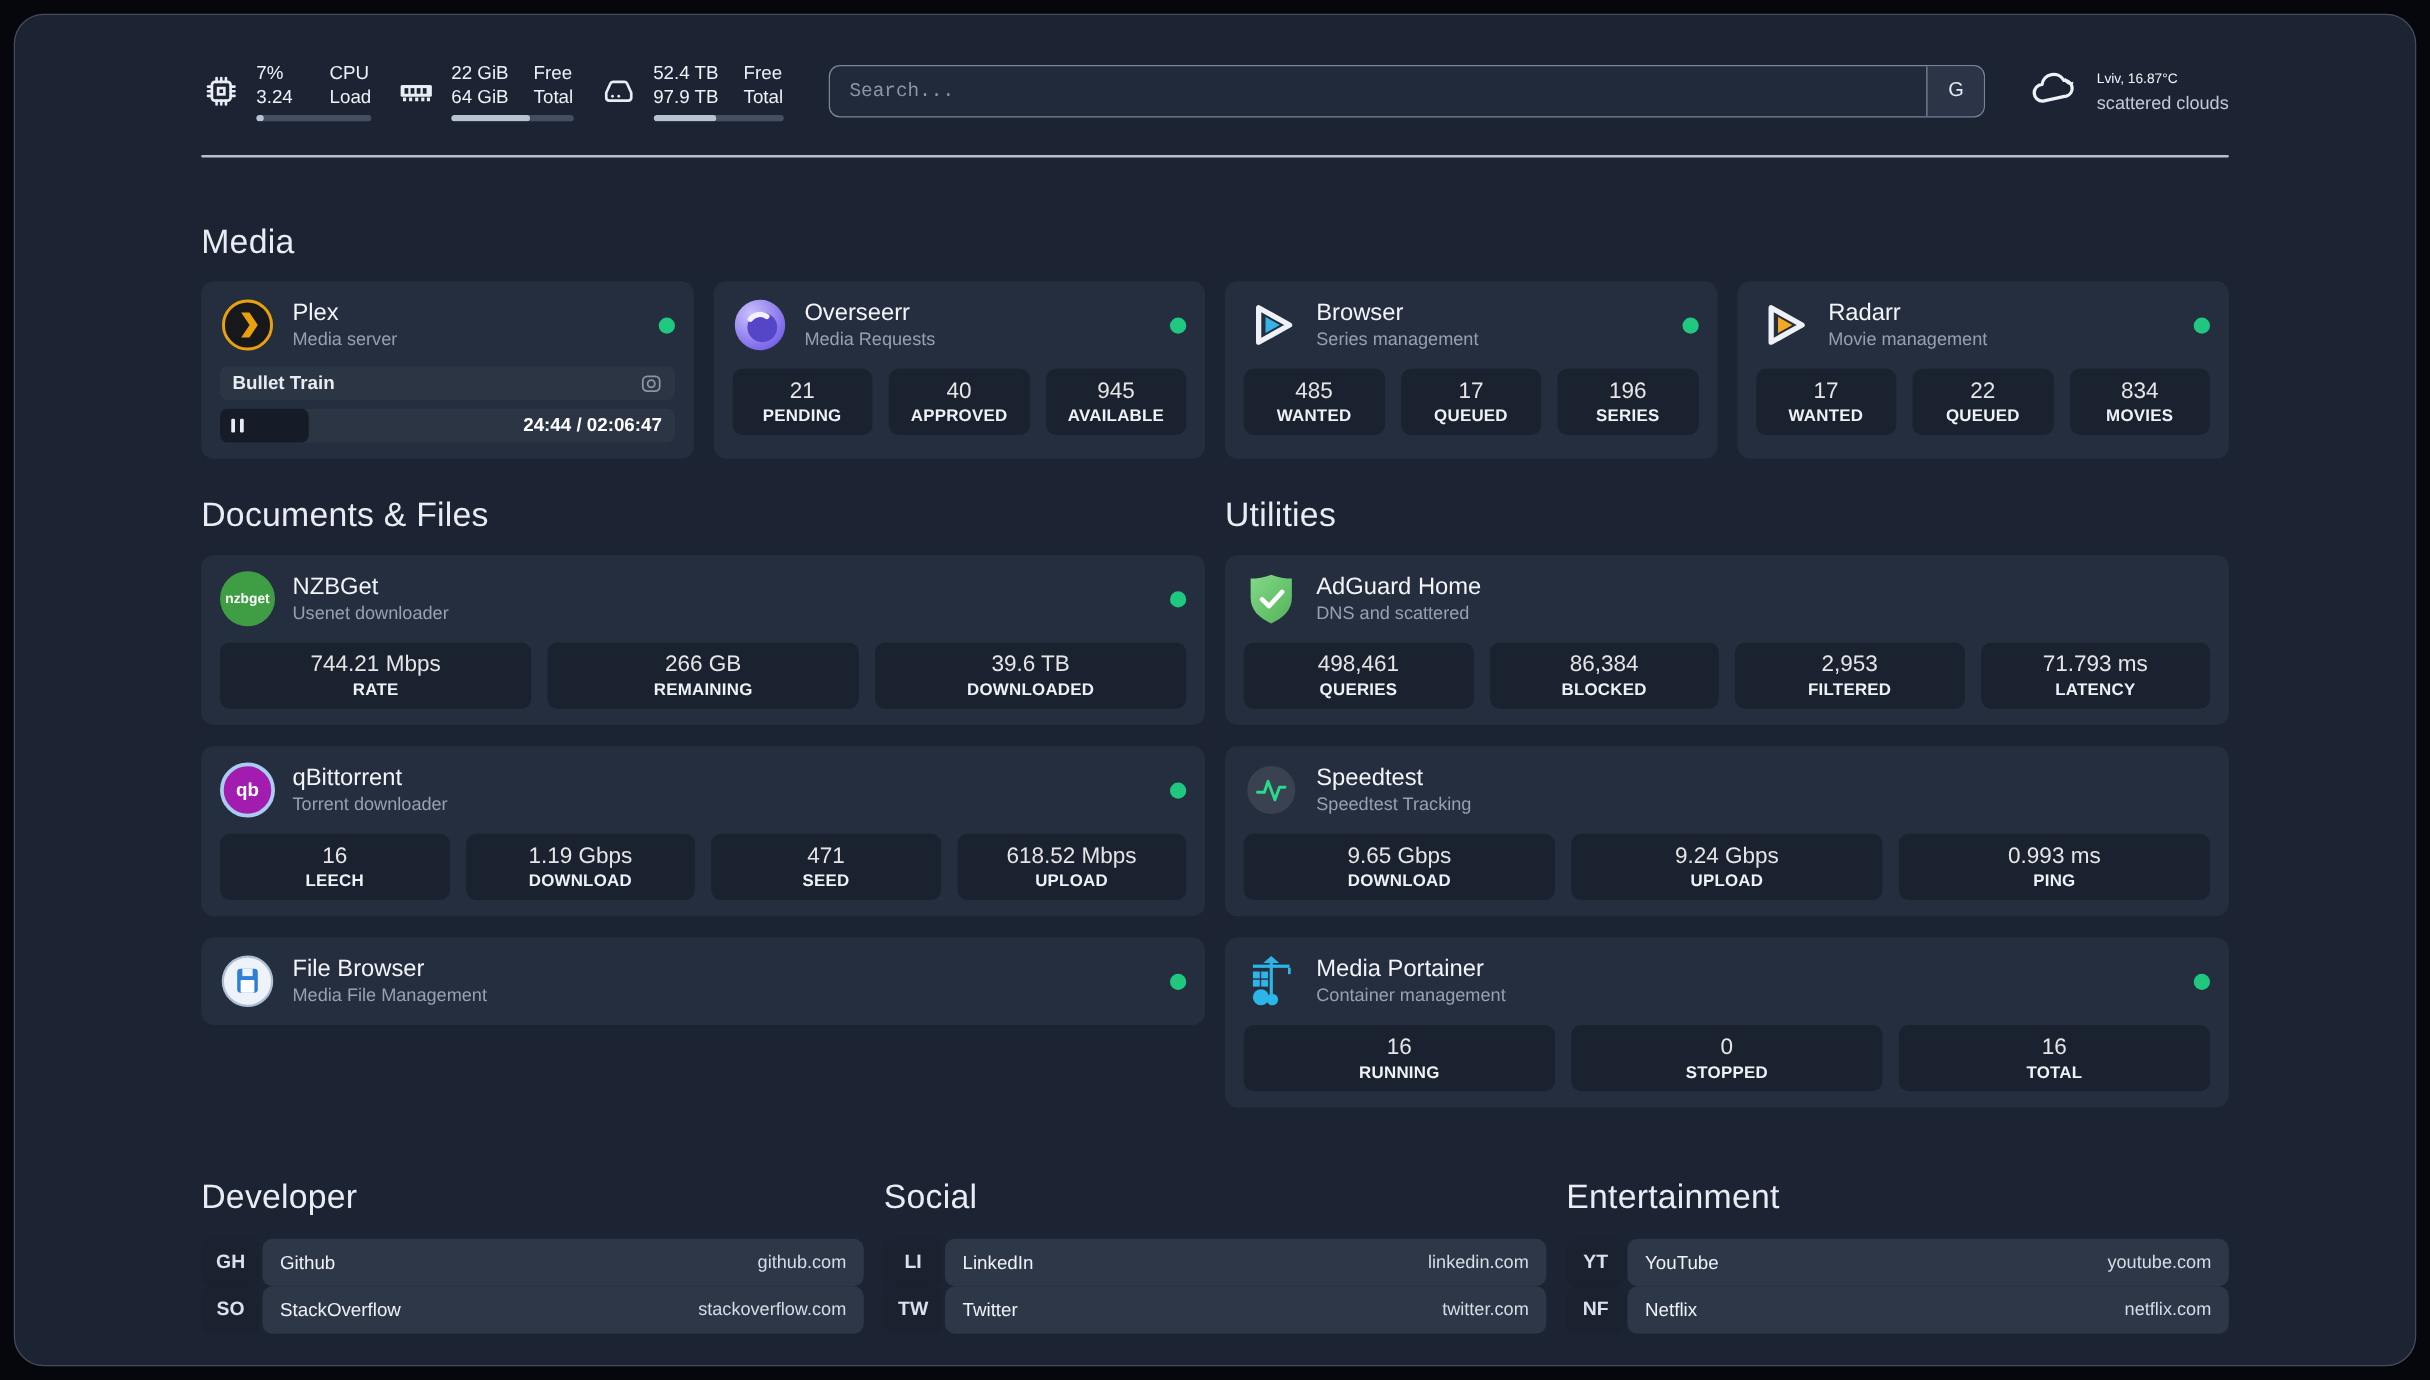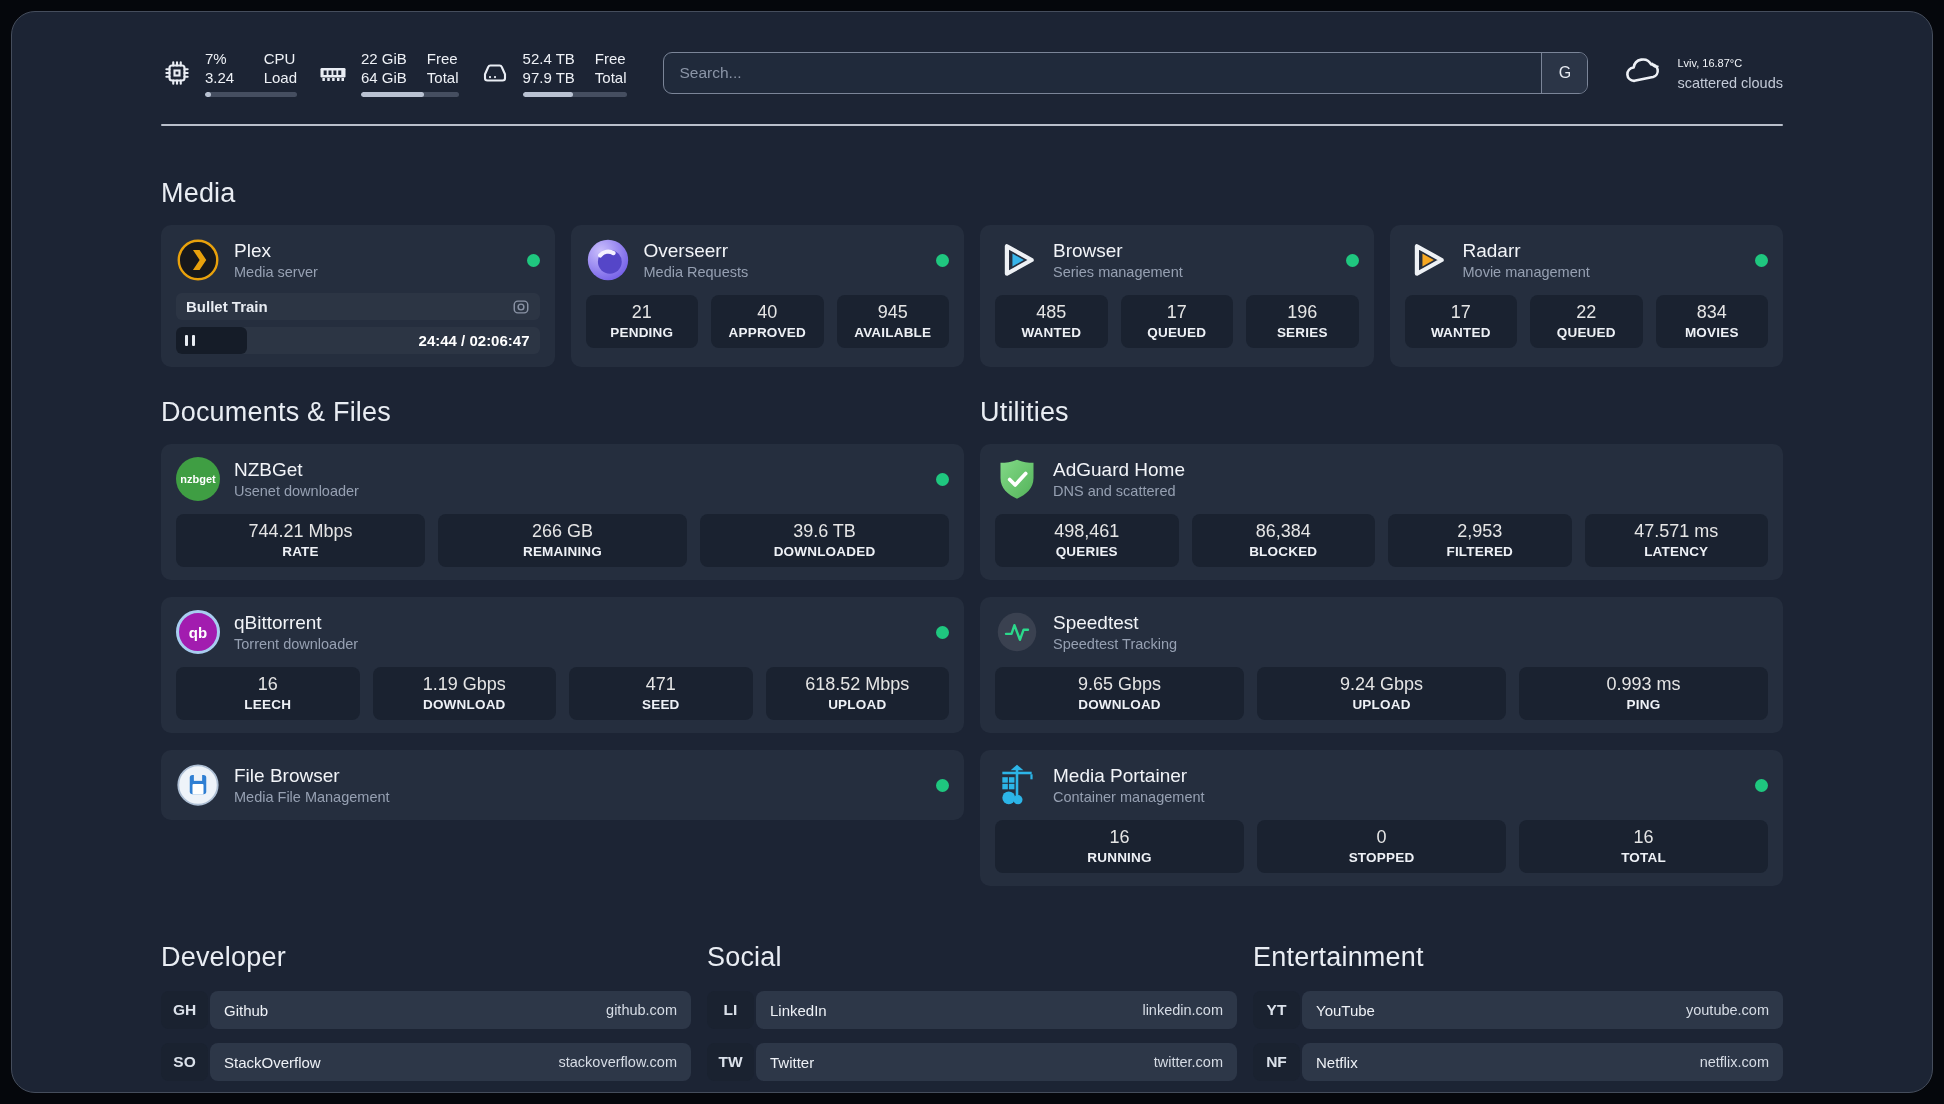--- a/index.html
+++ b/index.html
@@ -17,21 +17,21 @@
   .sys-icon svg { width:30px; height:30px; }
   .sys-body { position:relative; padding-bottom:10px; min-width:92px; }
   .sys-cols { display:flex; justify-content:space-between; gap:20px; font-size:15px; line-height:19px; color:#eef1f6; }
   .sys-col.labs { text-align:left; }
   .sys-bar { position:absolute; left:0; right:0; bottom:0; height:5px; border-radius:3px; background:#454e60; overflow:hidden; }
   .sys-fill { height:100%; border-radius:3px; background:#b9c2d2; }
 
   .search { flex:1; margin:0 34px 0 36px; height:42px; border:1.5px solid #7b8598; border-radius:9px;
             background:#202a3b; display:flex; align-items:center; overflow:hidden; }
   .search-input { flex:1; height:100%; background:transparent; border:none; outline:none;
-                  color:#dfe4ec; font-size:15.5px; padding:0 16px; font-family:Liberation Sans, sans-serif; }
+                  color:#dfe4ec; font-size:15.5px; padding:0 16px; font-family:Liberation Mono, monospace; }
   .search-input::placeholder { color:#8b95a7; }
   .search-btn { width:46px; height:100%; border-left:1.5px solid #7b8598; background:#2b3547;
                 display:flex; align-items:center; justify-content:center; font-size:16px; color:#e6eaf1; cursor:pointer; }
 
   .weather { display:flex; align-items:center; gap:13px; }
   .weather svg { width:42px; height:32px; }
   .weather-line1 { font-size:11px; color:#f2f5f9; line-height:21px; }
   .weather-line2 { font-size:14.5px; color:#c3cad7; line-height:19px; }
 
   .divider { margin-top:22px; height:2px; background:#c7cdd8; border-radius:1px; opacity:.92; }
@@ -69,21 +69,21 @@
   .np-icon { margin-left:auto; display:flex; }
   .np-icon svg { width:18px; height:18px; }
   .p-prog { position:relative; padding:0; }
   .p-fill { position:absolute; left:0; top:0; bottom:0; background:#151c28; border-radius:6px;
             display:flex; align-items:center; padding-left:9px; }
   .pause { display:flex; gap:3.5px; }
   .pause i { width:3px; height:11px; background:#e8ecf2; border-radius:1px; }
   .p-time { margin-left:auto; padding-right:10px; font-size:15px; font-weight:700; color:#fff; }
 
   
-  .link-col { display:flex; flex-direction:column; gap:14px; }
+  .link-col { display:flex; flex-direction:column; }
   .link-row { display:flex; height:38px; cursor:pointer; }
   .link-abbr { width:47px; flex:none; background:#1a2230; border-radius:8px; display:flex; align-items:center;
                justify-content:center; font-size:15.5px; font-weight:600; color:#dbe1ea; }
   .link-bar { flex:1; margin-left:2px; background:#2d3748; border-radius:8px; display:flex; align-items:center; padding:0 14px; }
   .link-name { font-size:15px; color:#eef1f6; }
   .link-url { margin-left:auto; font-size:14.5px; color:#d6dce5; }
 </style>
 </head>
 <body>
 
@@ -444,21 +444,21 @@
             </div>
             <div class="stat">
               <div class="stat-v">86,384</div>
               <div class="stat-l">BLOCKED</div>
             </div>
             <div class="stat">
               <div class="stat-v">2,953</div>
               <div class="stat-l">FILTERED</div>
             </div>
             <div class="stat">
-              <div class="stat-v">47.571 ms</div>
+              <div class="stat-v">71.793 ms</div>
               <div class="stat-l">LATENCY</div>
             </div>
           </div>
         </div>
 
         <div class="card">
           <div class="card-head">
             <span class="app-icon">
               <svg viewBox="0 0 48 48">
                 <circle cx="24" cy="24" r="21" fill="#3a4150"></circle>

